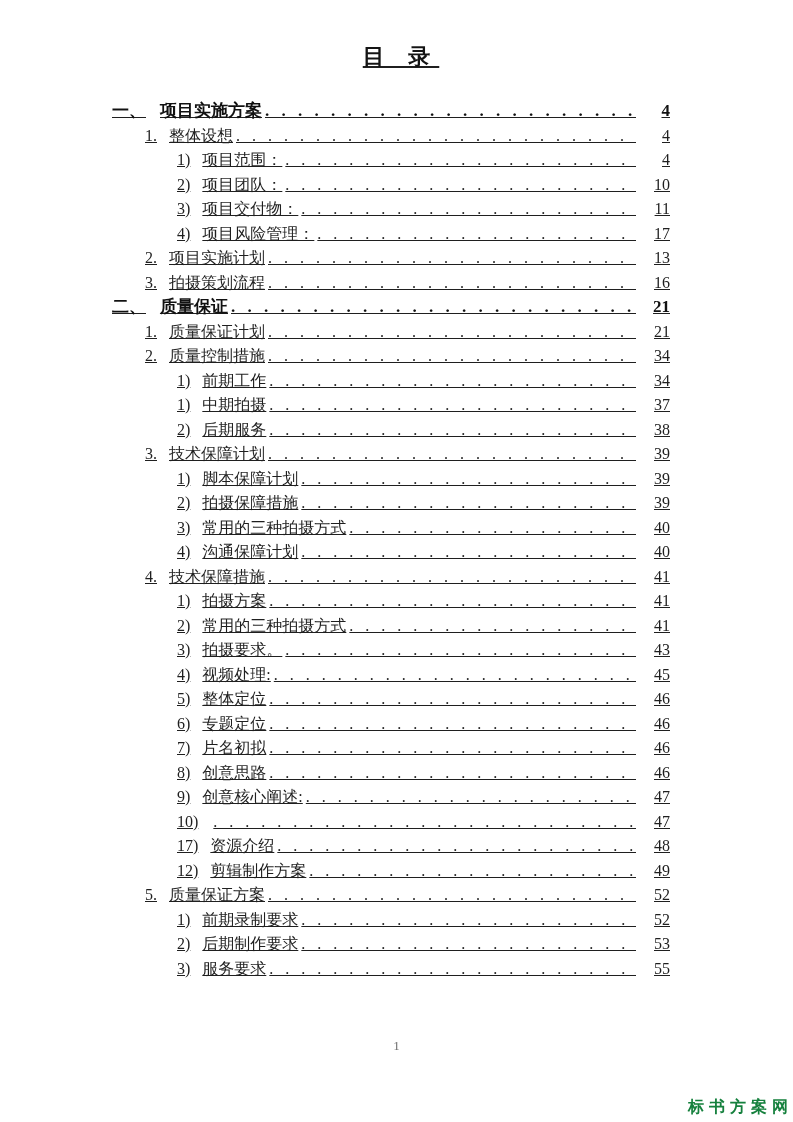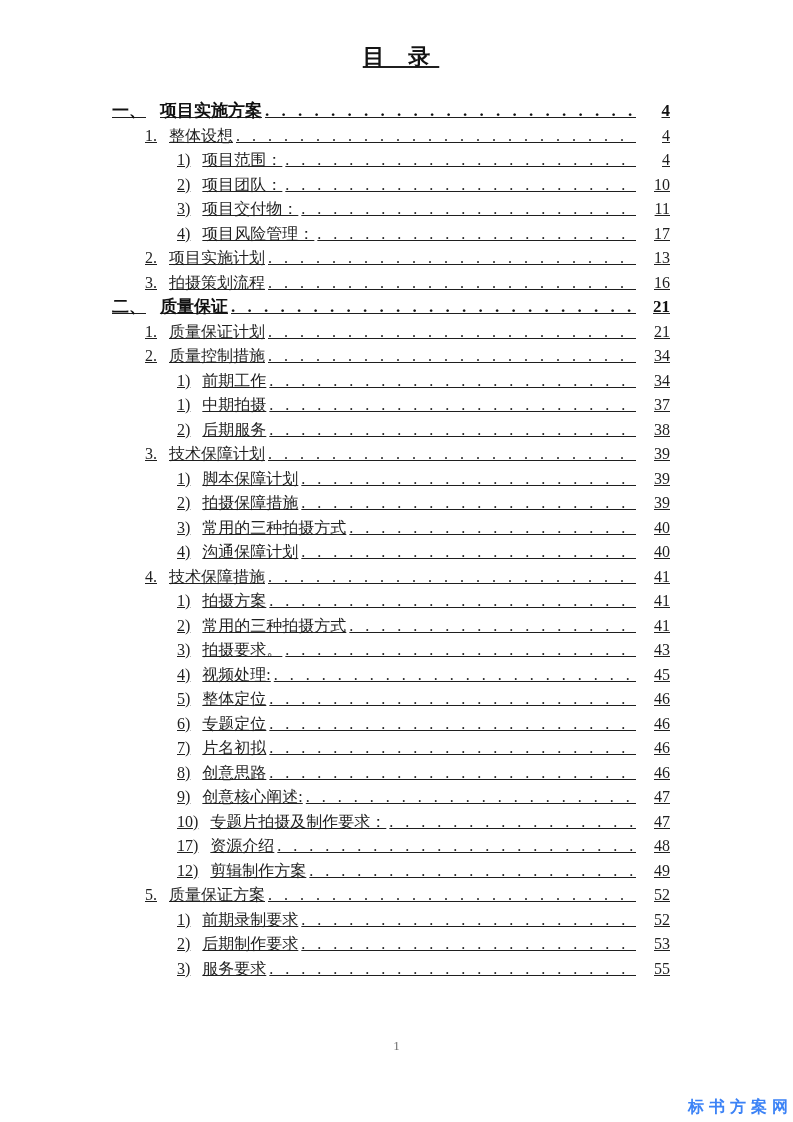--- a/index.html
+++ b/index.html
@@ -71,21 +71,21 @@
     top: 1038px;
     text-align: center;
     font-size: 13px;
     color: #6e6e6e;
   }
   .watermark {
     position: absolute;
     right: 5px;
     bottom: 7px;
     text-align: center;
-    color: #3b82f6;
+    color: #15803d;
     font-family: "Liberation Sans", "DejaVu Sans", sans-serif;
     line-height: 1.02;
     user-select: none;
   }
   .wm-site {
     font-size: 16px;
     font-weight: bold;
     letter-spacing: 5px;
     margin-right: -5px;
   }
@@ -272,21 +272,20 @@
     <span class="pg">46</span>
   </div>
       <div class="toc-row lvl2">
     <span class="num">9)</span>
     <span class="label">创意核心阐述:</span>
     <span class="leader">. . . . . . . . . . . . . . . . . . . . . . . . . . . . . . . . . . . . . . . . . . . . . . . . . . . . . . . . . . . . . . . . . . . . . . . . . . . . . . . . . . . . . . . . . . . . . . . . . . . . . . . . . . . . . . </span>
     <span class="pg">47</span>
   </div>
       <div class="toc-row lvl2">
     <span class="num">10)</span>
-    <span class="label">专题片拍摄及制作要求：</span>
     <span class="leader">. . . . . . . . . . . . . . . . . . . . . . . . . . . . . . . . . . . . . . . . . . . . . . . . . . . . . . . . . . . . . . . . . . . . . . . . . . . . . . . . . . . . . . . . . . . . . . . . . . . . . . . . . . . . . . </span>
     <span class="pg">47</span>
   </div>
       <div class="toc-row lvl2">
     <span class="num">17)</span>
     <span class="label">资源介绍</span>
     <span class="leader">. . . . . . . . . . . . . . . . . . . . . . . . . . . . . . . . . . . . . . . . . . . . . . . . . . . . . . . . . . . . . . . . . . . . . . . . . . . . . . . . . . . . . . . . . . . . . . . . . . . . . . . . . . . . . . </span>
     <span class="pg">48</span>
   </div>
       <div class="toc-row lvl2">

